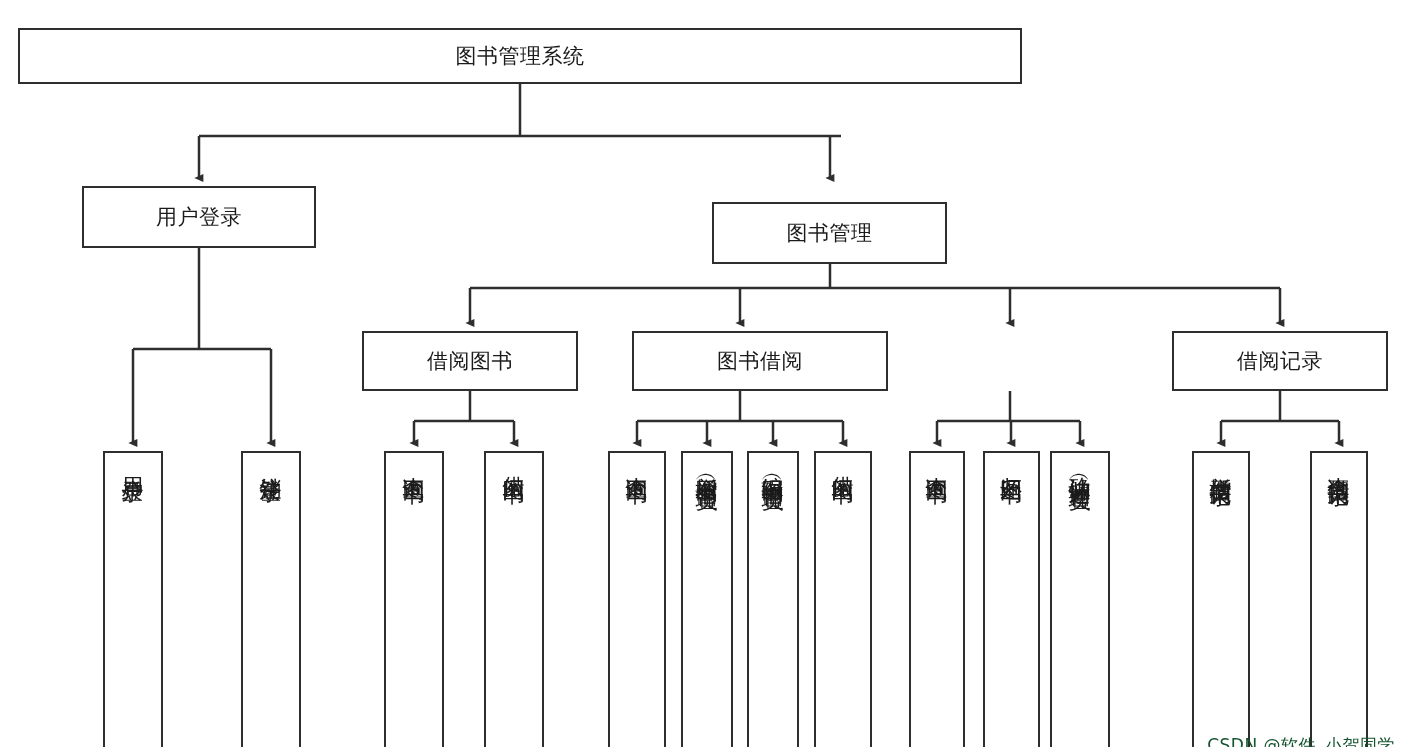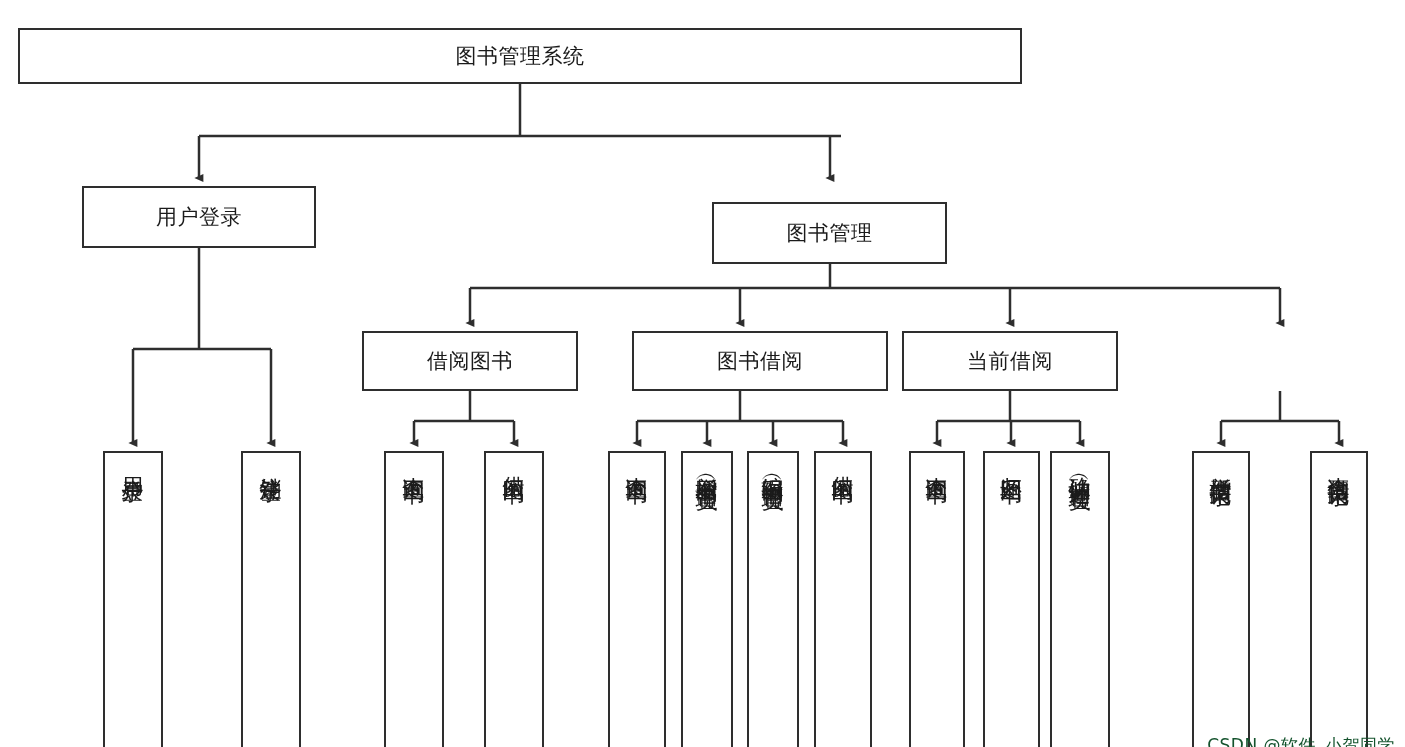--- a/index.html
+++ b/index.html
@@ -139,22 +139,22 @@
   <div class="node node-branch" style="left:712px; top:186px; width:235px; height:62px;">
     <span class="label">图书管理</span>
   </div>
 
   <div class="node node-branch" style="left:362px; top:315px; width:216px; height:60px;">
     <span class="label">借阅图书</span>
   </div>
   <div class="node node-branch" style="left:632px; top:315px; width:256px; height:60px;">
     <span class="label">图书借阅</span>
   </div>
-  <div class="node node-branch" style="left:902px; top:315px; width:216px; height:60px;">
-    <span class="label">当前借阅</span>
+  <div class="node node-branch" style="left:1172px; top:315px; width:216px; height:60px;">
+    <span class="label">借阅记录</span>
   </div>
 
   <div class="node node-leaf" style="left:103px; top:435px; width:60px; height:300px;">
     <span class="label">用户登录</span>
   </div>
   <div class="node node-leaf" style="left:241px; top:435px; width:60px; height:300px;">
     <span class="label">注销登录</span>
   </div>
 
   <div class="node node-leaf" style="left:384px; top:435px; width:60px; height:300px;">

